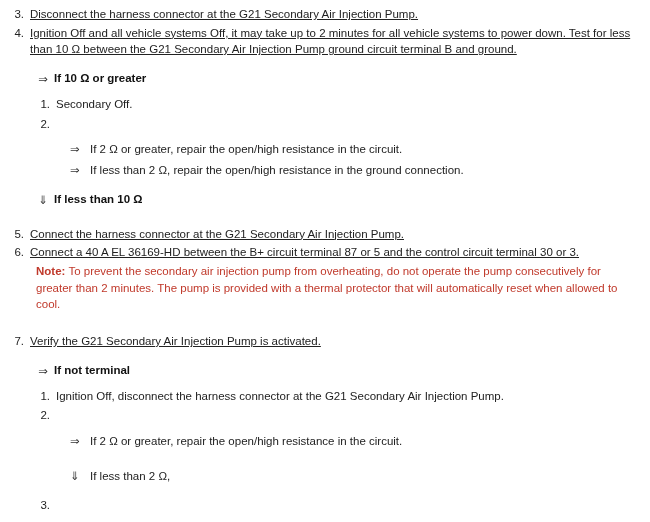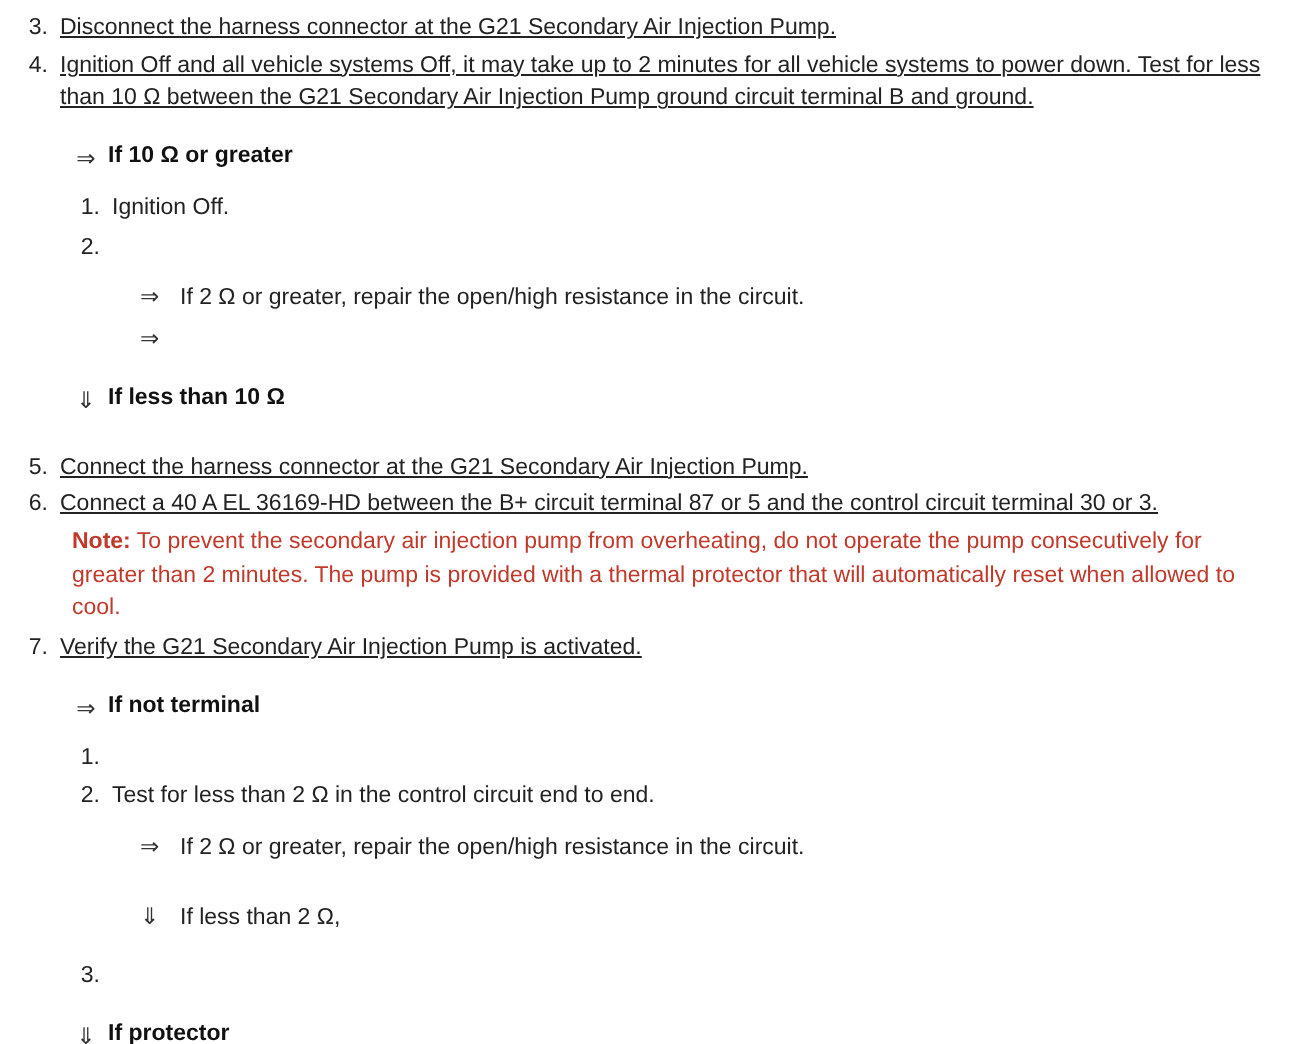--- a/index.html
+++ b/index.html
@@ -85,21 +85,21 @@
   }
   .result .arrow {
     width: 20px;
     min-width: 20px;
     text-align: left;
     color: #333333;
   }
   .note-block {
     margin-left: 26px;
     margin-top: 1px;
-    margin-bottom: 3px;
+    margin-bottom: 20px;
     color: #c0392b;
     line-height: 1.45;
   }
   .note-label {
     font-weight: bold;
     color: #c0392b;
   }
   .note-text {
     color: #c0392b;
   }
@@ -122,34 +122,35 @@
   </div>
 
   <div class="branch branch-ind-1">
     <span class="arrow">⇒</span>
     <span>If 10 Ω or greater</span>
   </div>
 
   <div class="sub-list">
     <div class="sub-step">
       <div class="n">1.</div>
-      <div>Ignition Off.</div>
+      <div>Secondary Off.</div>
     </div>
     <div class="sub-step">
       <div class="n">2.</div>
     </div>
   </div>
 
   <div class="result-list">
     <div class="result">
       <span class="arrow">⇒</span>
       <span>If 2 Ω or greater, repair the open/high resistance in the circuit.</span>
     </div>
     <div class="result">
       <span class="arrow">⇒</span>
+      <span>If less than 2 Ω, repair the open/high resistance in the ground connection.</span>
     </div>
   </div>
 
   <div class="branch branch-ind-1">
     <span class="arrow">⇓</span>
     <span>If less than 10 Ω</span>
   </div>
 
   <div class="spacer-md"></div>
 
@@ -174,24 +175,24 @@
   </div>
 
   <div class="branch branch-ind-1">
     <span class="arrow">⇒</span>
     <span>If not terminal</span>
   </div>
 
   <div class="sub-list">
     <div class="sub-step">
       <div class="n">1.</div>
+      <div>Ignition Off, disconnect the harness connector at the G21 Secondary Air Injection Pump.</div>
     </div>
     <div class="sub-step">
       <div class="n">2.</div>
-      <div>Test for less than 2 Ω in the control circuit end to end.</div>
     </div>
   </div>
 
   <div class="result-list">
     <div class="result">
       <span class="arrow">⇒</span>
       <span>If 2 Ω or greater, repair the open/high resistance in the circuit.</span>
     </div>
   </div>
 

